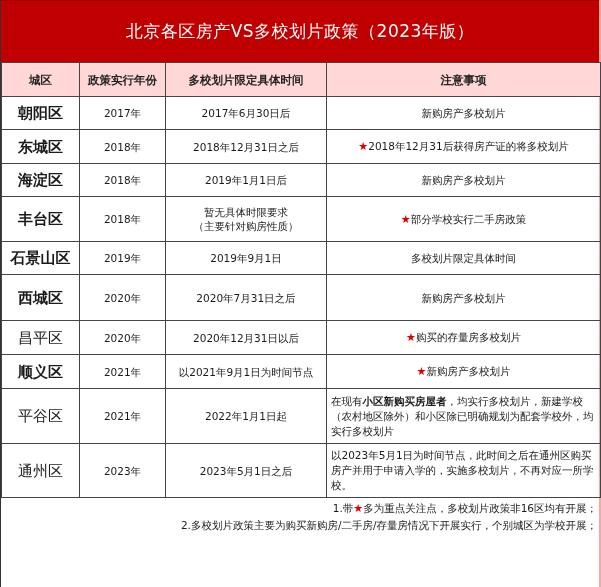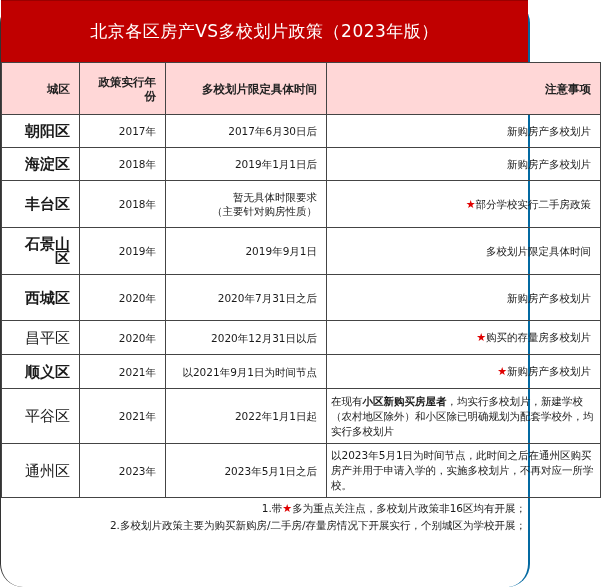--- a/index.html
+++ b/index.html
@@ -1,20 +1,20 @@
 <!DOCTYPE html>
 <html><head>
   <meta charset="utf-8">
   <style>
     html, body { margin: 0; padding: 0; background: #ffffff; }
     body { width: 601px; height: 587px; overflow: hidden; font-family: "DejaVu Sans", "Liberation Sans", sans-serif; color: #1a1a1a; }
-    .sheet { position: relative; width: 530px; height: 587px; box-sizing: border-box; border-right: 2px solid #0369a1; border-left: 1px solid #333; border-radius: 23px; }
+    .sheet { position: relative; width: 601px; height: 587px; box-sizing: border-box; border-right: 2px solid #fca5a5; border-left: 1px solid #333; }
     .title { height: 62px; background: #c00000; color: #ffffff; display: flex; align-items: center; justify-content: center; font-size: 17px; letter-spacing: 0.5px; border-top: 1px solid #900; box-sizing: border-box; }
     table { border-collapse: collapse; width: 599px; table-layout: fixed; }
-    th, td { border: 1px solid #444; text-align: right; vertical-align: middle; padding: 9px; font-size: 10.5px; line-height: 14px; }
+    th, td { border: 1px solid #444; text-align: center; vertical-align: middle; padding: 0; font-size: 10.5px; line-height: 14px; }
     th { background: #ffd7d7; height: 33px; font-weight: bold; font-size: 11.5px; color: #222; }
     td.district { font-weight: bold; font-size: 15px; }
     td.district.normal { font-weight: normal; }
     td.note-left { text-align: left; padding: 0 4px; line-height: 15px; margin-left: 11px; }
     .star { color: #e00000; font-size: 11px; }
     .bold { font-weight: bold; }
     .footer { font-size: 10.5px; line-height: 16px; padding: 2px 2px; }
     .footer .line { white-space: nowrap; text-align: right; }
   </style>
 </head>
@@ -36,20 +36,26 @@
         <th>多校划片限定具体时间</th>
         <th>注意事项</th>
       </tr>
     </thead>
     <tbody>
       <tr style="height:33px">
         <td class="district">朝阳区</td>
         <td>2017年</td>
         <td>2017年6月30日后</td>
         <td>新购房产多校划片</td>
+      </tr>
+      <tr style="height:34px">
+        <td class="district">东城区</td>
+        <td>2018年</td>
+        <td>2018年12月31日之后</td>
+        <td><span class="star">★</span><span>2018年12月31后获得房产证的将多校划片</span></td>
       </tr>
       <tr style="height:33px">
         <td class="district">海淀区</td>
         <td>2018年</td>
         <td>2019年1月1日后</td>
         <td>新购房产多校划片</td>
       </tr>
       <tr style="height:45px">
         <td class="district">丰台区</td>
         <td>2018年</td>

